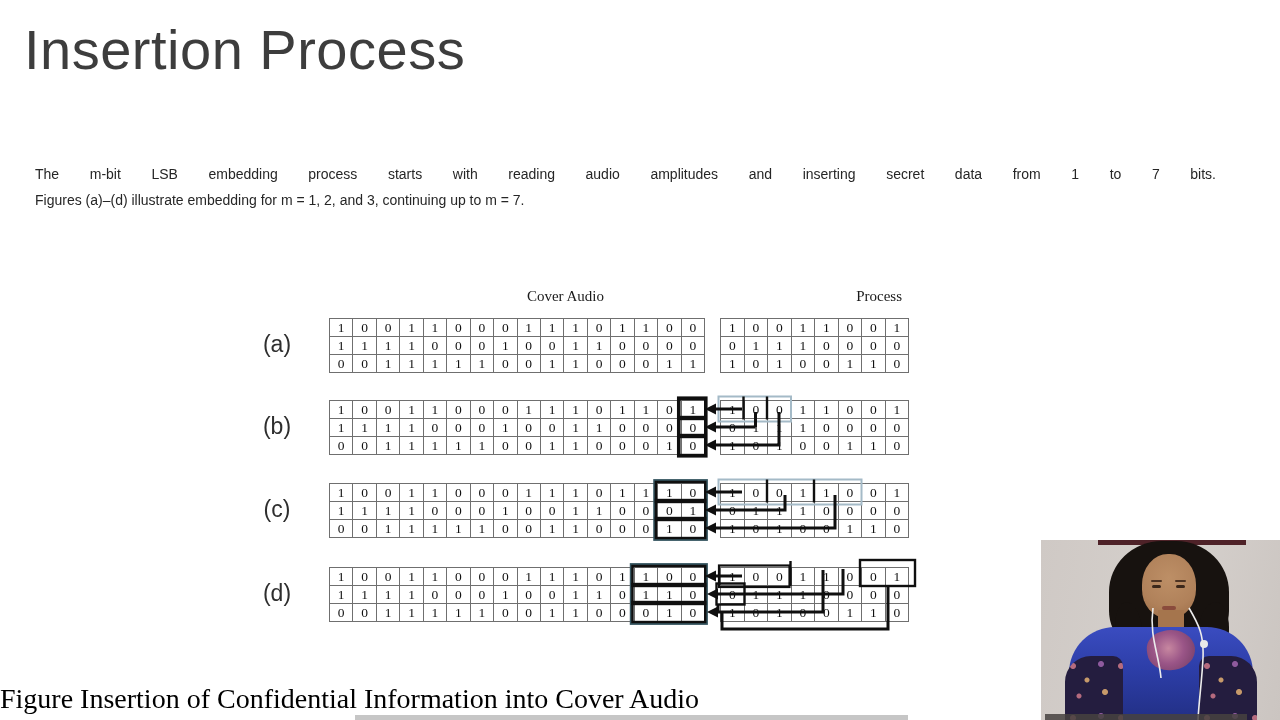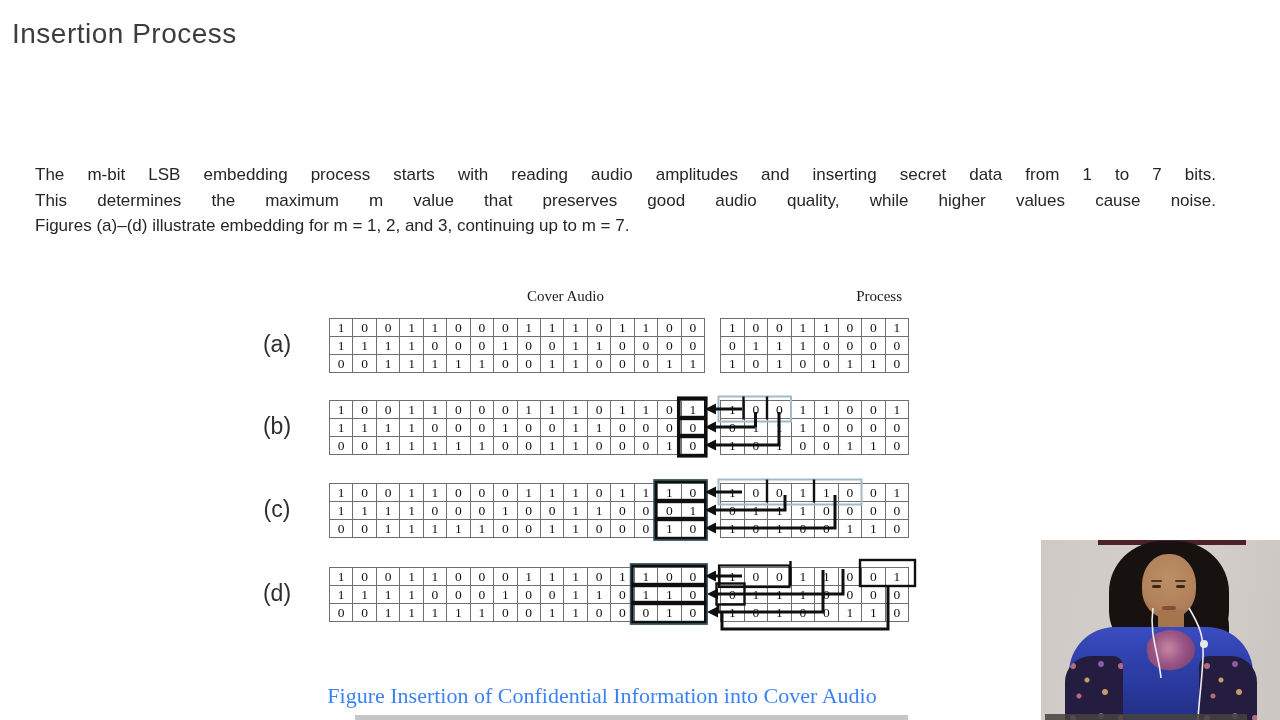--- a/index.html
+++ b/index.html
@@ -1,33 +1,33 @@
 <!DOCTYPE html>
 <html style="--title-text: #3d3d3d; --body-text: #262626; --grid-line: #6f6f6f; --webcam-wall: #cfc9c5; --webcam-top-strip: #4e2228; --webcam-hair: #17120f; --webcam-skin: #b0815a; --webcam-shirt: #2d3ea8; --webcam-sleeve: #241d3f;"><head>
 <meta charset="utf-8">
 <style>
   html,body{margin:0;padding:0;background:#888;}
   .stage{position:relative;width:1280px;height:720px;background:#ffffff;overflow:hidden;
          font-family:"Liberation Sans",sans-serif;}
   .abs{position:absolute;}
-  #page-title{left:12px;top:18px;font-size:28px;line-height:1.15;color:var(--title-text);
+  #page-title{left:24px;top:18px;font-size:56px;line-height:1.15;color:var(--title-text);
               font-weight:400;letter-spacing:.5px;}
-  #paragraph{left:35px;top:162px;width:1181px;font-size:17px;line-height:25.6px;color:var(--body-text);}
+  #paragraph{left:35px;top:162px;width:1181px;font-size:14px;line-height:25.6px;color:var(--body-text);}
   .para-line{width:100%;}
   .para-line.just{text-align:justify;text-align-last:justify;}
   .grid-header{font-family:"Liberation Serif",serif;font-size:15px;color:#1a1a1a;text-align:right;}
   .row-label{font-size:23px;color:#2e2e2e;text-align:center;width:46px;}
   .bitgrid{display:grid;border-top:1px solid var(--grid-line);border-left:1px solid var(--grid-line);
            background:#fff;}
   .bitgrid .cell{border-right:1px solid var(--grid-line);border-bottom:1px solid var(--grid-line);
            font-family:"Liberation Serif",serif;font-size:13.5px;color:#111;
            display:flex;align-items:center;justify-content:center;height:17px;}
   #overlay{left:0;top:0;pointer-events:none;z-index:5;}
-  #caption{left:0;top:683px;width:1204px;text-align:center;font-family:"Liberation Serif",serif;
-           font-size:22px;color:#3b82f6;}
+  #caption{left:0;top:683px;width:1204px;font-family:"Liberation Serif",serif;
+           font-size:28px;color:#000000;}
   #bottom-strip{left:355px;top:715px;width:553px;height:5px;background:#c6c6c6;}
   
   #webcam{left:1041px;top:540px;width:239px;height:180px;overflow:hidden;z-index:10;
           background:linear-gradient(100deg,var(--webcam-wall) 0%,#d5d0cc 55%,#cbc5c1 100%);}
   #webcam .top-strip{left:57px;top:0;width:148px;height:5px;background:var(--webcam-top-strip);}
   #webcam .hair{left:68px;top:1px;width:120px;height:116px;background:var(--webcam-hair);
                 border-radius:44% 44% 40% 40%;}
   #webcam .hair-left{left:74px;top:62px;width:28px;height:62px;background:var(--webcam-hair);
                 border-radius:40% 60% 40% 55%;}
   #webcam .hair-right{left:156px;top:62px;width:32px;height:64px;background:var(--webcam-hair);
@@ -57,21 +57,20 @@
 </style>
 </head>
 <body>
 
 <div class="stage">
 
   <div class="abs" id="page-title">Insertion Process</div>
 
   <div class="abs" id="paragraph">
     <div class="para-line just">The m-bit LSB embedding process starts with reading audio amplitudes and inserting secret data from 1 to 7 bits.</div>
-    <div class="para-line just">This determines the maximum m value that preserves good audio quality, while higher values cause noise.</div>
     <div class="para-line">Figures (a)–(d) illustrate embedding for m = 1, 2, and 3, continuing up to m = 7.</div>
   </div>
 
   <div class="abs grid-header" style="left:429px;top:288px;width:175px;">Cover Audio</div>
   <div class="abs grid-header" style="left:726px;top:288px;width:176px;">Process</div>
 
   <div class="abs" id="figure-grids">
       <div class="abs row-label" style="left: 254px; top: 331px;">(a)</div>
       <div class="abs bitgrid" style="left: 329px; top: 318px; width: 375px; grid-template-columns: repeat(16, 1fr);">
         <div class="cell">1</div>

